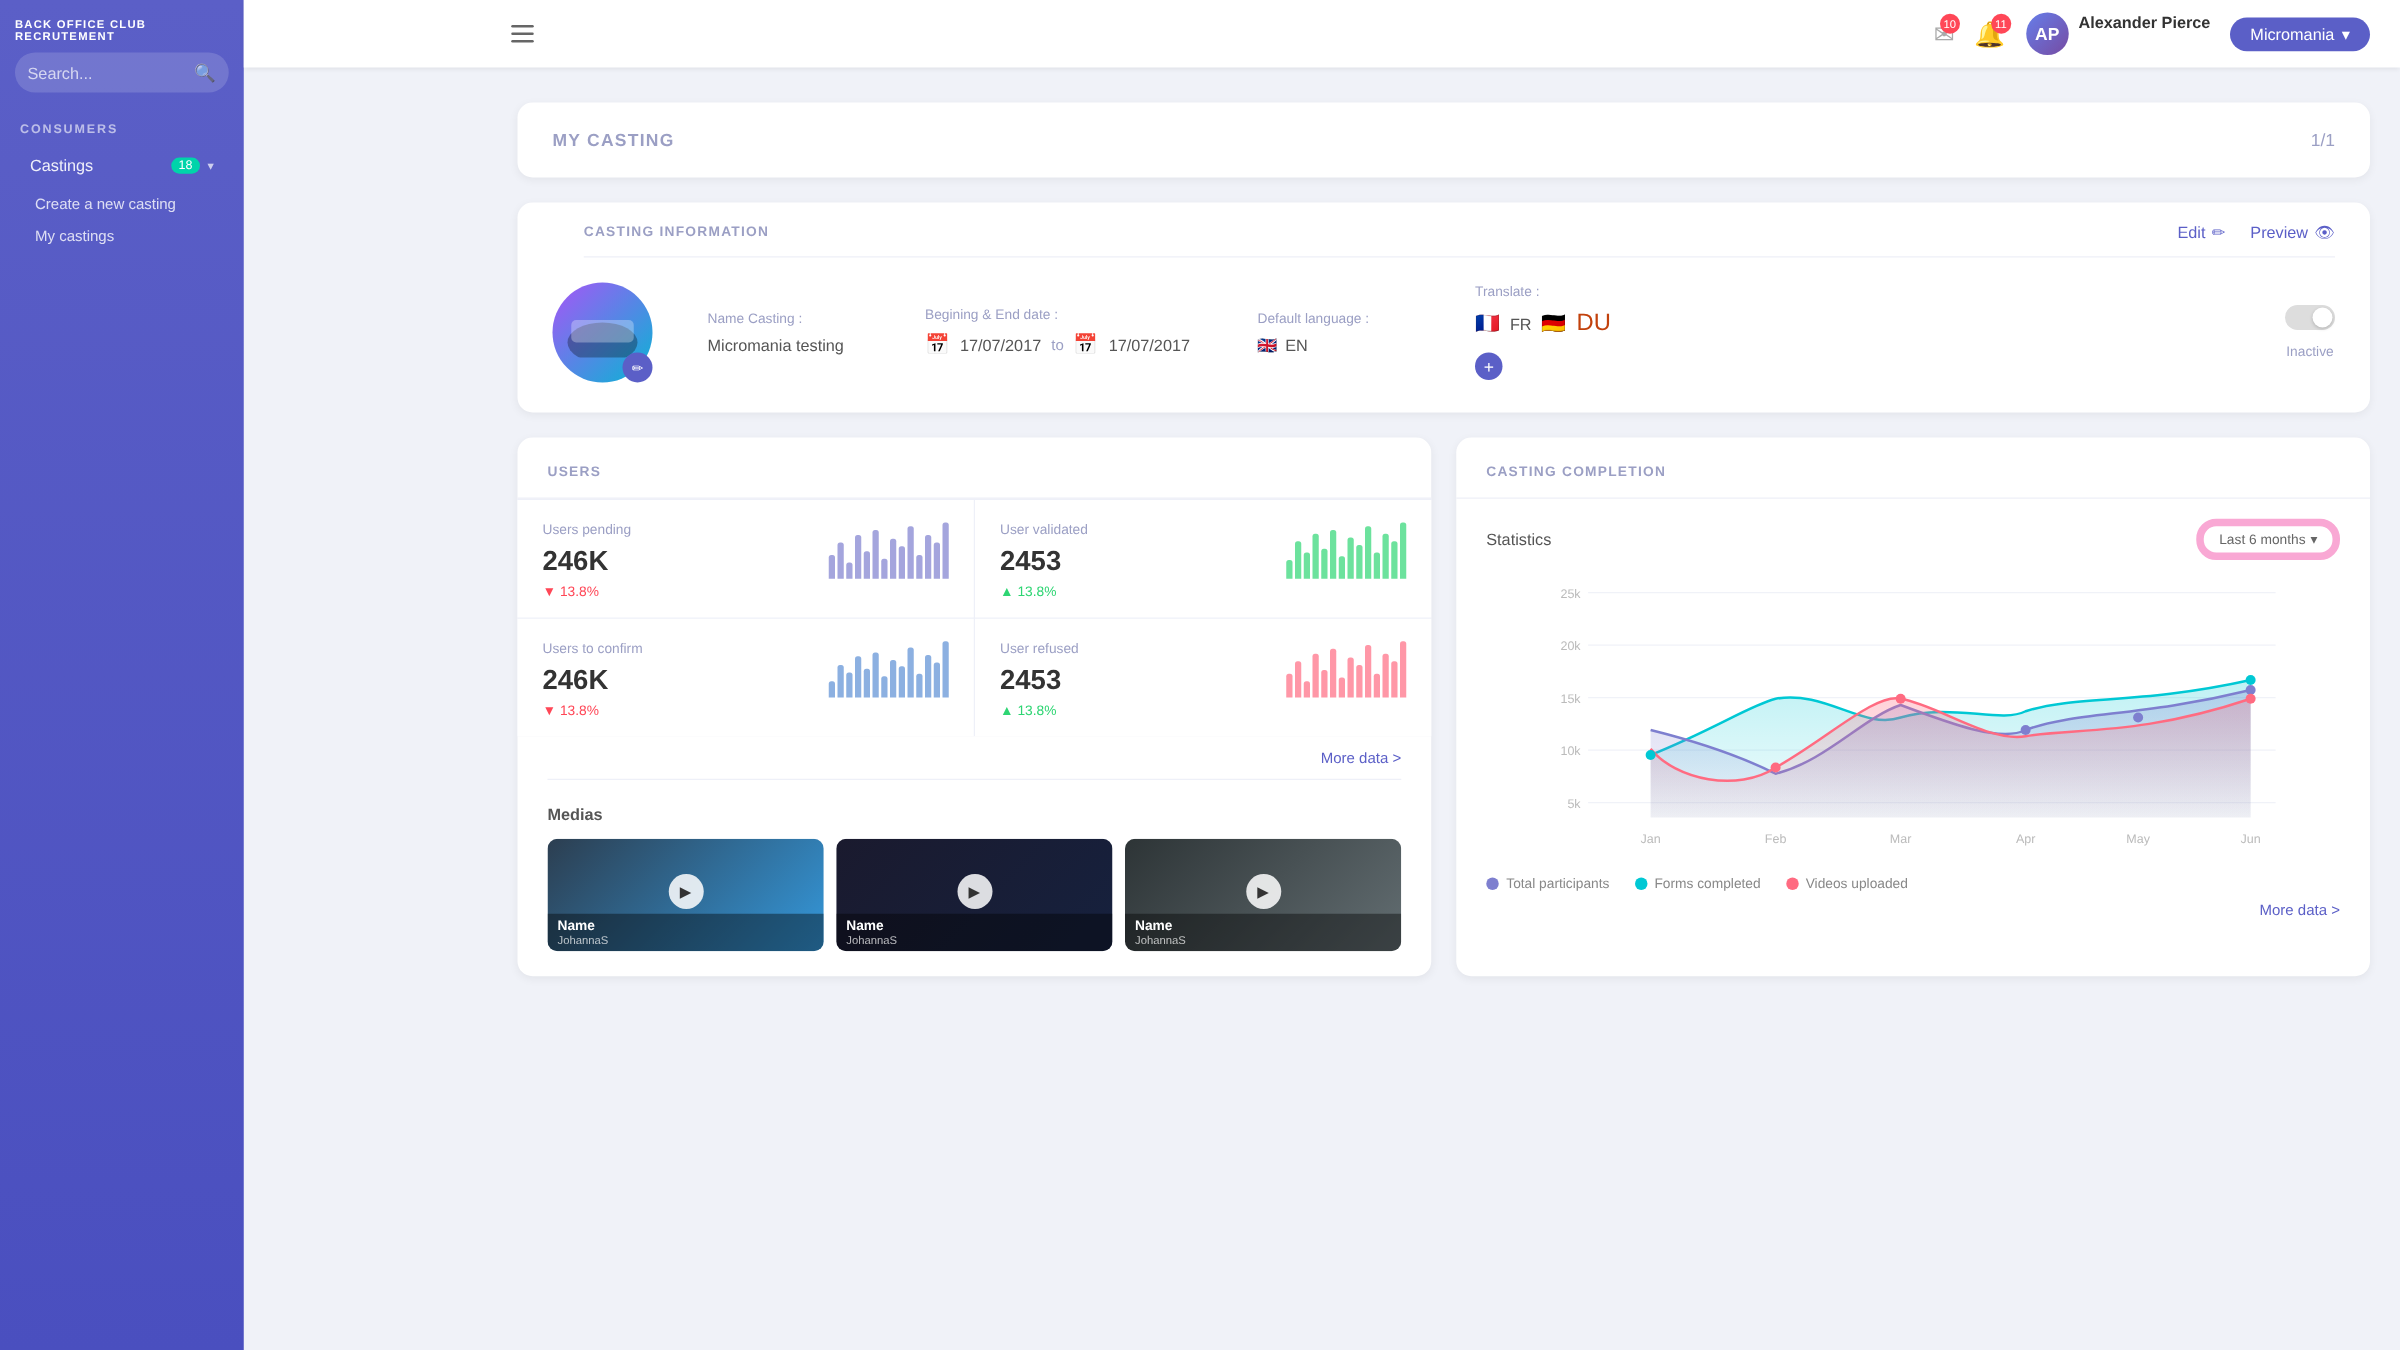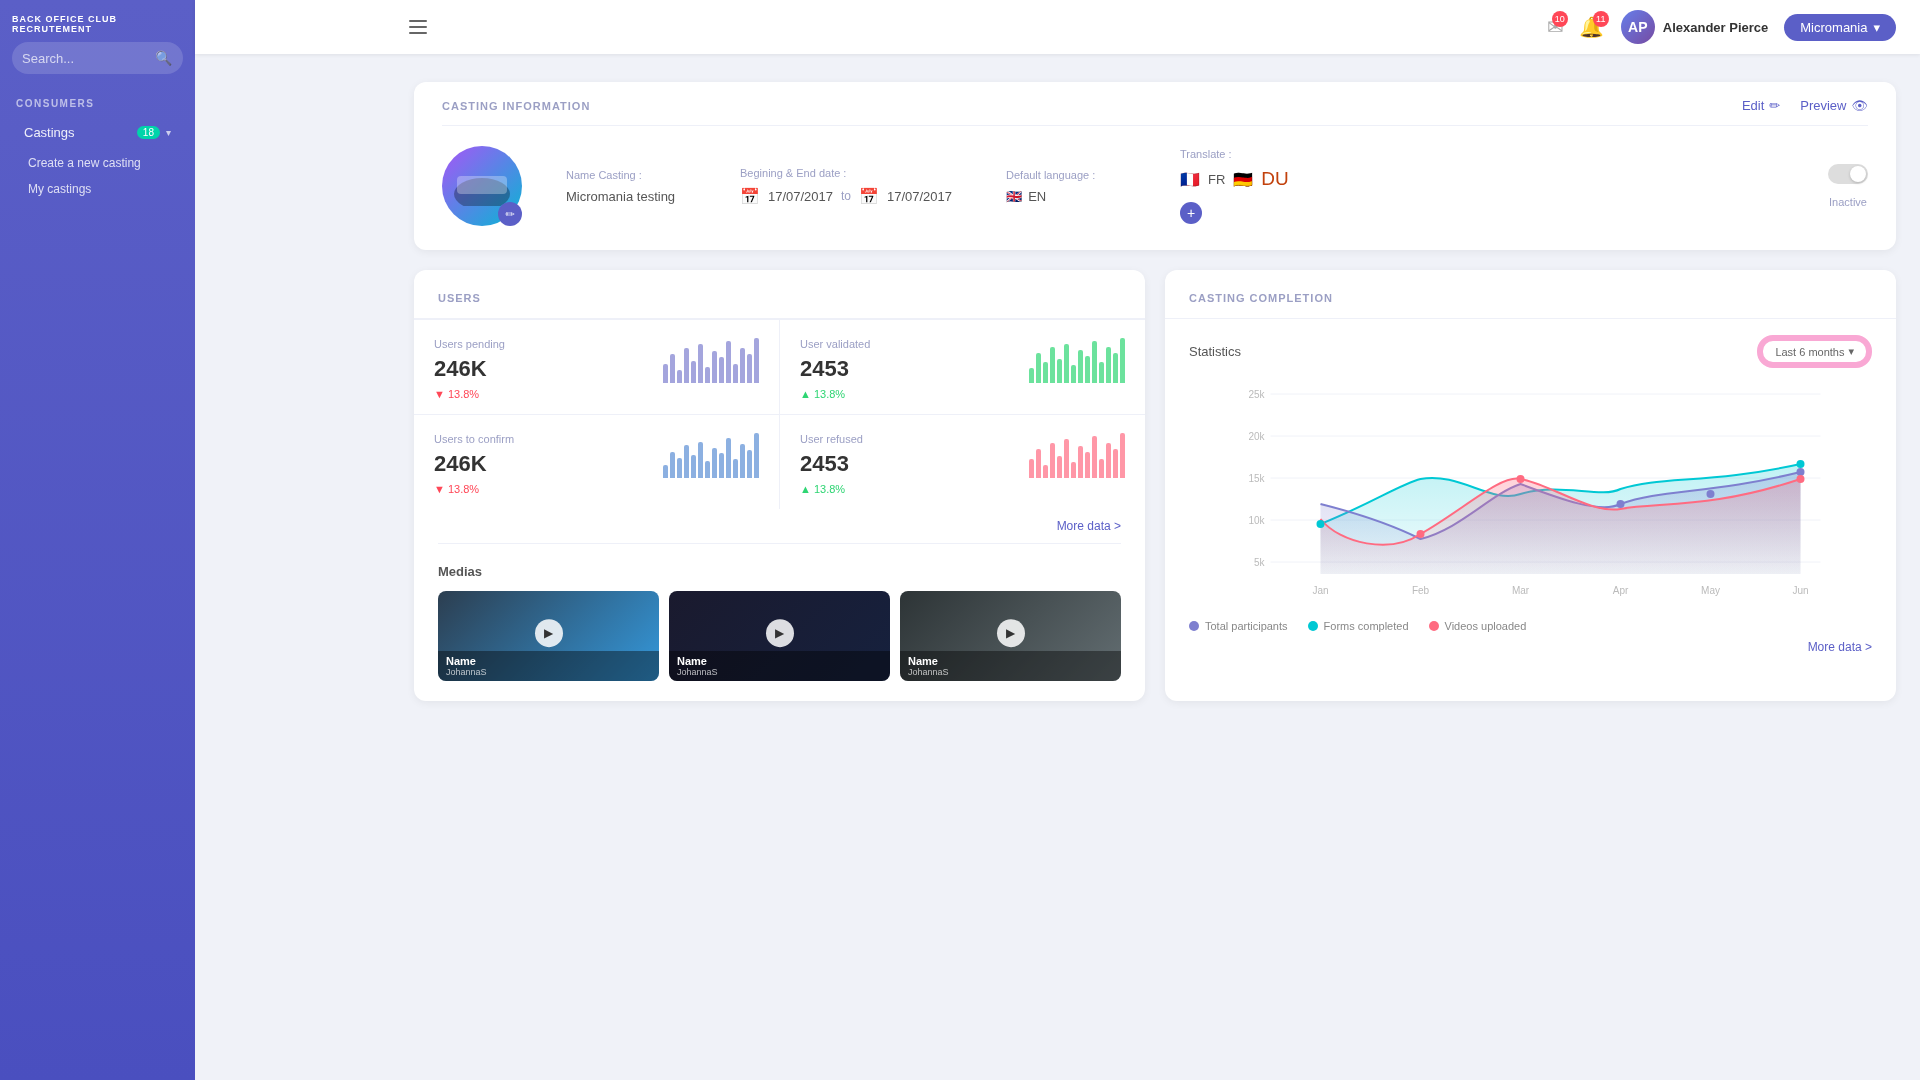--- a/index.html
+++ b/index.html
@@ -112,21 +112,21 @@
       height: 34px;
       border-radius: 50%;
       background: linear-gradient(135deg, #667eea, #764ba2);
       display: flex;
       align-items: center;
       justify-content: center;
       color: #fff;
       font-size: 14px;
       font-weight: bold;
     }
-    .topnav-user { display: flex; align-items: center; gap: 8px; cursor: pointer; }
+    .topnav-user { display: flex; gap: 8px; cursor: pointer; }
     .topnav-username { font-size: 13px; font-weight: 600; color: #333; }
     .topnav-dropdown {
       background: #5b5fc7;
       color: #fff;
       border-radius: 20px;
       padding: 6px 16px;
       font-size: 13px;
       display: flex;
       align-items: center;
       gap: 6px;
@@ -454,23 +454,29 @@
     </div>
     <div class="topnav-dropdown">
       <span>Micromania</span>
       <span>▾</span>
     </div>
   </div>
 </div>
 
 <div class="main">
 
-
   <div class="card">
-    <div style="padding: 0 28px;">
+    <div class="casting-header">
+      <span class="casting-header-title">MY CASTING</span>
+      <span class="casting-pagination">1/1</span>
+    </div>
+  </div>
+
+  <div class="card">
+    <div style="padding: 0 28px; margin-left: 25px;">
       <div style="display:flex; align-items:center; justify-content:space-between; padding: 16px 0 12px; border-bottom: 1px solid #eef0f8;">
         <span class="casting-info-section-label" style="margin:0; border:none; padding:0;">CASTING INFORMATION</span>
         <div style="display:flex; gap:20px;">
           <div class="casting-action-btn">
             <span>Edit</span>
             <span style="font-size:13px;">✏</span>
           </div>
           <div class="casting-action-btn">
             <span>Preview</span>
             <span style="font-size:13px;">👁</span>

